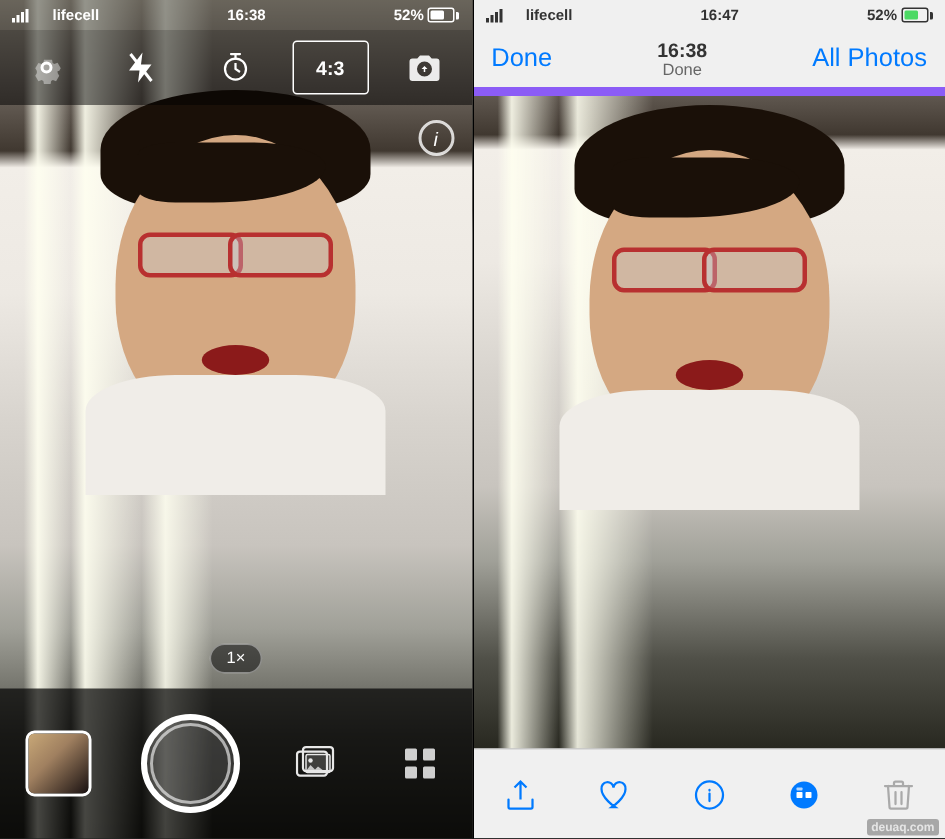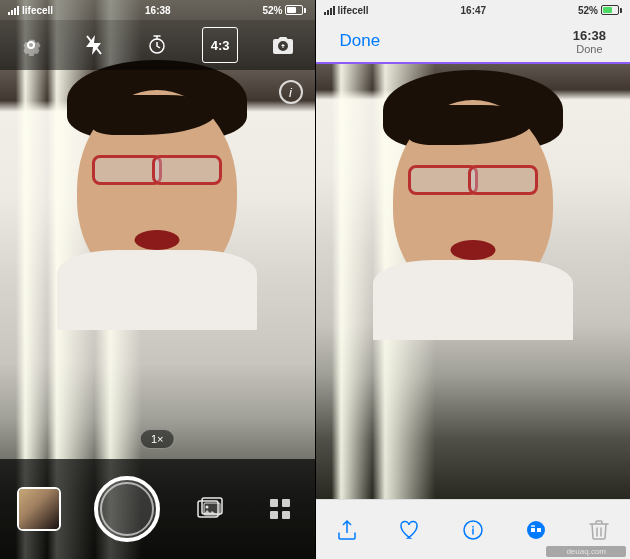--- a/index.html
+++ b/index.html
@@ -165,21 +165,21 @@
       display: flex;
       align-items: center;
       justify-content: space-between;
       padding: 0 8px;
       z-index: 10;
     }
 
     .status-left-info {
       display: flex;
       align-items: center;
-      gap: 3px;
+      gap: 16px;
     }
 
     .status-right-info {
       display: flex;
       align-items: center;
       gap: 3px;
     }
 
     .status-text {
       color: white;
@@ -195,21 +195,21 @@
       background: rgba(0,0,0,0.5);
       display: flex;
       align-items: center;
       justify-content: space-around;
       z-index: 10;
     }
 
     .toolbar-icon {
       color: white;
       font-size: 18px;
-      width: 36px;
+      width: 51px;
       height: 36px;
       display: flex;
       align-items: center;
       justify-content: center;
       cursor: pointer;
     }
 
     
     .info-btn {
       position: absolute;
@@ -461,22 +461,22 @@
 
     
     .photos-navbar {
       position: absolute;
       top: 20px; left: 0; right: 0;
       height: 44px;
       background: #f0f0f0;
       display: flex;
       align-items: center;
       justify-content: space-between;
-      padding: 0 24px;
-      border-bottom: 2px solid #8b5cf6;
+      padding: 0 12px;
+      border-bottom: 6px solid #8b5cf6;
       z-index: 10;
     }
 
     .done-btn {
       color: #007aff;
       font-size: 17px;
       font-weight: 400;
       cursor: pointer;
     }
 
@@ -539,22 +539,23 @@
 
     
     .watermark {
       position: absolute;
       bottom: 2px;
       right: 4px;
       color: rgba(255,255,255,0.7);
       font-size: 8px;
       z-index: 20;
       background: rgba(0,0,0,0.3);
-      padding: 1px 20px;
+      padding: 1px 3px;
       border-radius: 2px;
+      font-weight: bold;
     }
 
     
     .signal-bars {
       display: flex;
       align-items: flex-end;
       gap: 1px;
       height: 10px;
     }
     .signal-bar {
@@ -788,20 +789,21 @@
       </div>
     </div>
   </div>
 
   <div class="photos-navbar">
     <span class="done-btn">Done</span>
     <div class="nav-center">
       <div class="nav-time">16:38</div>
       <div class="nav-date">Done</div>
     </div>
+    <span class="all-photos-btn">All Photos</span>
   </div>
 
   <div class="photos-toolbar-bottom">
 
     <div class="action-icon">
       <svg width="22" height="22" viewBox="0 0 22 22" fill="none" stroke="#007aff" stroke-width="1.5">
         <path d="M11 14V2M7 6l4-4 4 4"></path>
         <path d="M3 14v5a1 1 0 001 1h14a1 1 0 001-1v-5" stroke-linecap="round"></path>
       </svg>
     </div>

